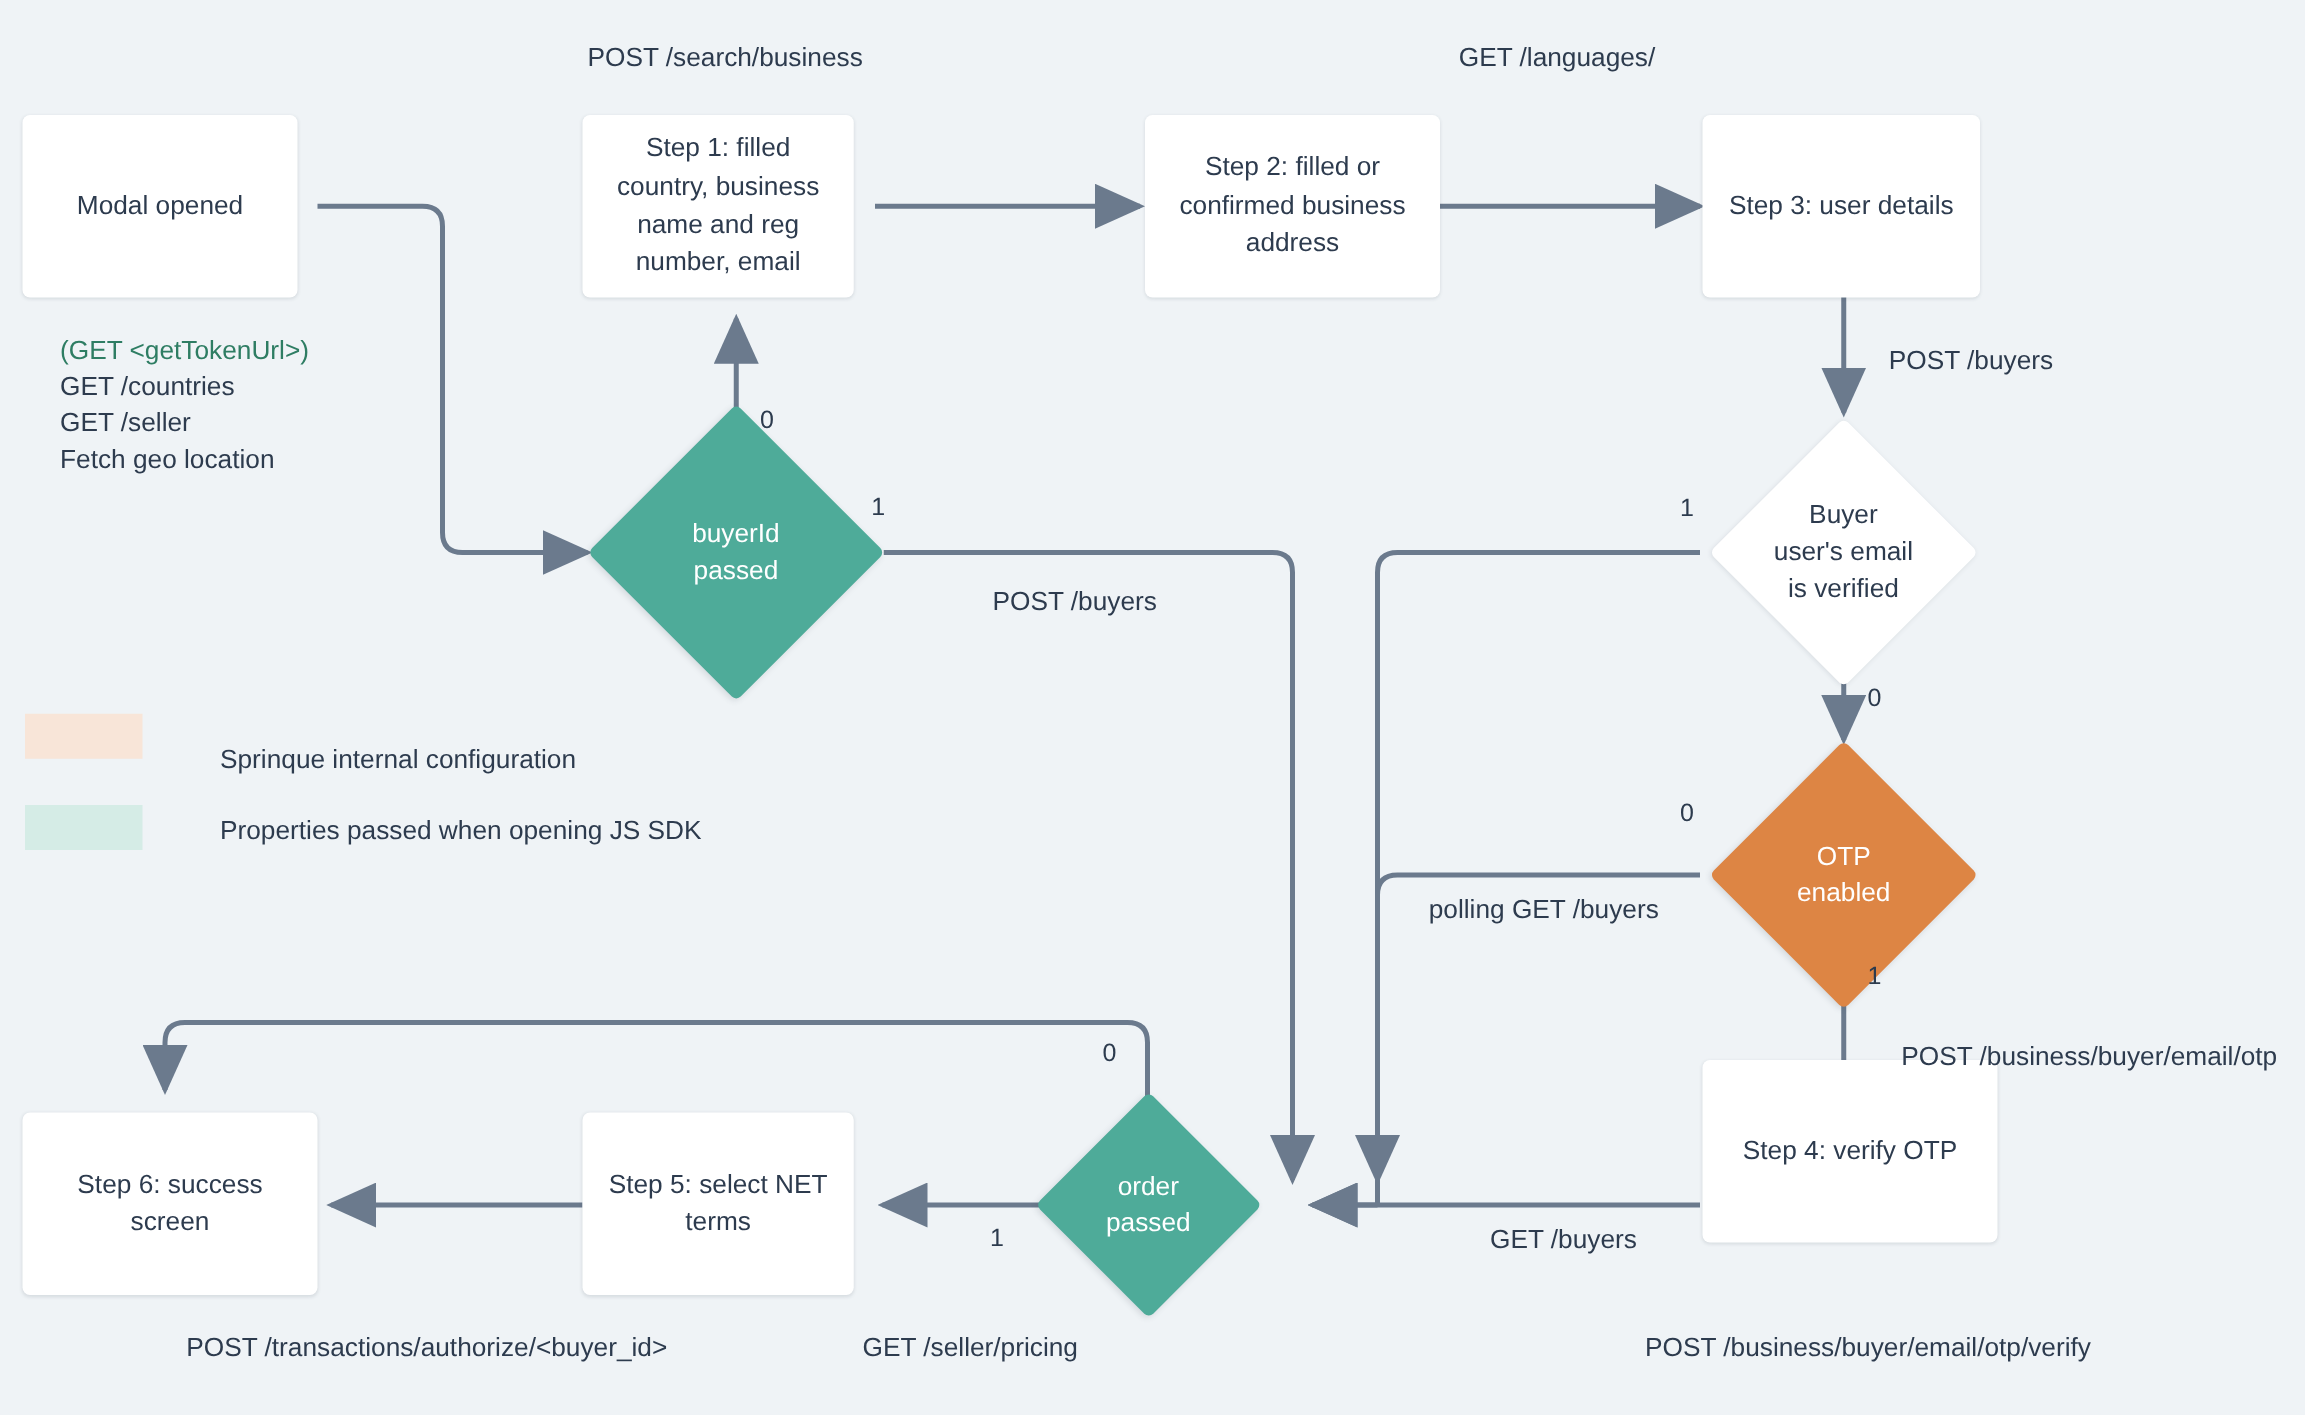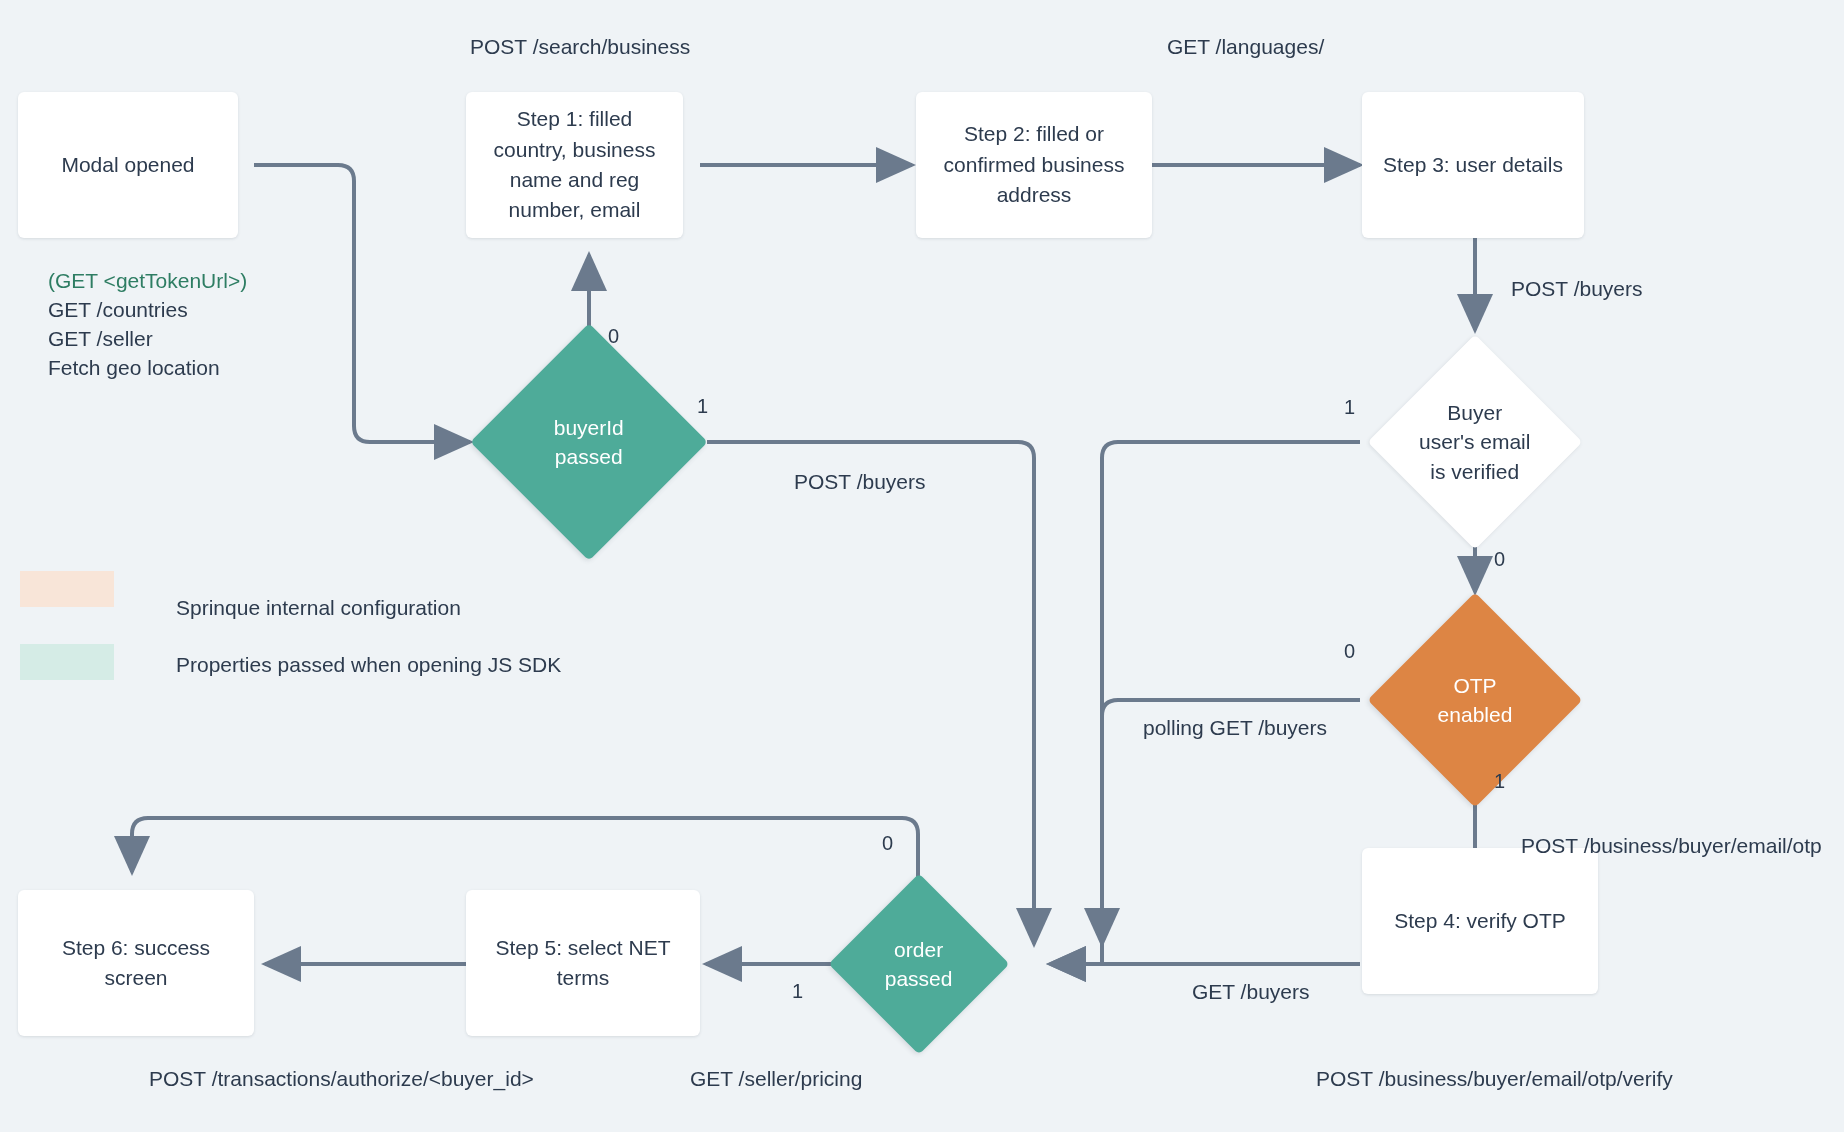--- a/index.html
+++ b/index.html
@@ -151,21 +151,21 @@
   </div>
 
   <div class="node-box" style="left:1362px; top:92px; width:222px; height:146px;">
     <span>Step 3: user details</span>
   </div>
 
   <div class="node-box" style="left:1362px; top:848px; width:236px; height:146px;">
     <span>Step 4: verify OTP</span>
   </div>
 
-  <div class="node-box" style="left:466px; top:890px; width:234px; height:146px;">
+  <div class="node-box" style="left:466px; top:890px; width:217px; height:146px;">
     <span>Step 5: select NET terms</span>
   </div>
 
   <div class="node-box" style="left:18px; top:890px; width:236px; height:146px;">
     <span>Step 6: success screen</span>
   </div>
 
   <div class="node-diamond diamond-teal" style="left:505px; top:358px; width:168px; height:168px;">
     <span>
       <span>buyerId</span><br>

